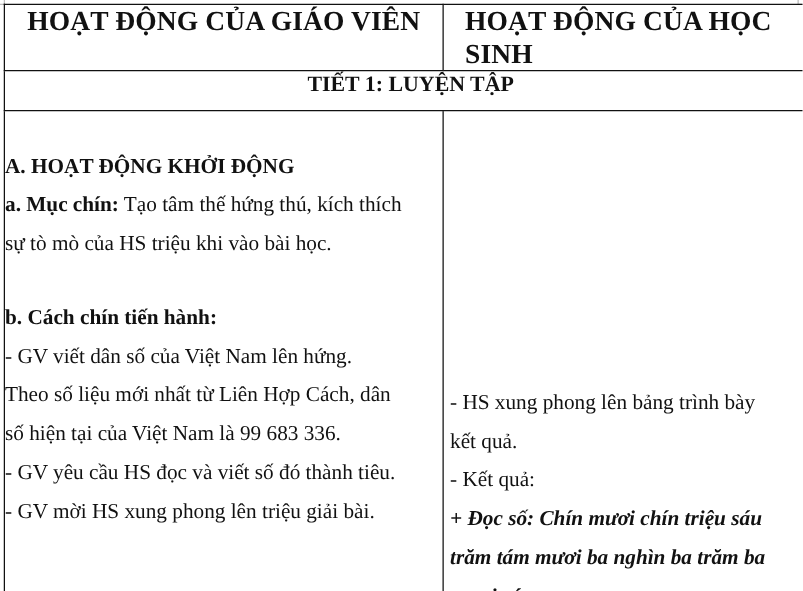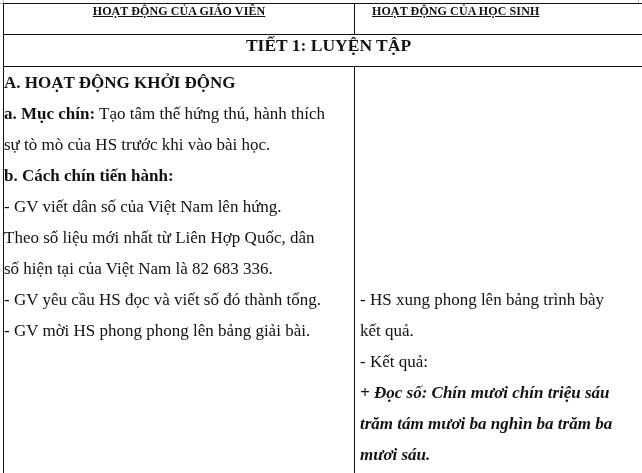--- a/index.html
+++ b/index.html
@@ -43,47 +43,46 @@
     }
     table.lesson td, table.lesson th {
       border: 1.3px solid #111111;
       vertical-align: top;
       padding: 0;
     }
     col.c1 { width: 351px; }
     col.c2 { width: 299px; }
     th.head {
       height: 30px;
-      font-size: 12px;
+      font-size: 22px;
       font-weight: bold;
       text-align: center;
       vertical-align: middle;
       letter-spacing: 0.1px;
-      text-decoration: underline;
     }
     th.head.right { text-align: left; padding-left: 17px; }
     td.section-title {
       height: 31px;
       font-size: 17.5px;
       font-weight: bold;
       text-align: center;
       vertical-align: middle;
     }
     td.body-cell {
       height: 420px;
       font-size: 17px;
       line-height: 31px;
       padding: 0 4px 0 5px;
     }
     td.body-cell.right {
       padding: 0 2px 0 5px;
       text-align: justify;
     }
     .line { display: block; white-space: nowrap; }
-    .b { font-weight: bold; }
+    .b { font-weight: bold; margin-top: 28px; }
     .bi { font-weight: bold; font-style: italic; }
     .u { text-underline-offset: 3px; }
     .spacer { display: block; height: 217px; }
   </style>
 </head>
 <body>
 
 <div class="corner-mark"></div>
 <div class="corner-mark-right"></div>
 
@@ -96,28 +95,28 @@
       <tr>
     <th class="head">HOẠT ĐỘNG CỦA GIÁO VIÊN</th>
     <th class="head right">HOẠT ĐỘNG CỦA HỌC SINH</th>
   </tr>
   <tr>
     <td class="section-title" colspan="2">TIẾT 1: LUYỆN TẬP</td>
   </tr>
   <tr>
     <td class="body-cell">
       <span class="line b">A. HOẠT ĐỘNG KHỞI ĐỘNG</span>
-      <span class="line"><span class="b">a. Mục chín:</span><span> Tạo tâm thế hứng thú, hành thích</span></span>
-      <span class="line">sự tò mò của HS trước khi vào bài học.</span>
+      <span class="line"><span class="b">a. Mục chín:</span><span> Tạo tâm thế hứng thú, kích thích</span></span>
+      <span class="line">sự tò mò của HS triệu khi vào bài học.</span>
       <span class="line b">b. Cách chín tiến hành:</span>
       <span class="line">- GV viết dân số của Việt Nam lên hứng.</span>
-      <span class="line">Theo số liệu mới nhất từ Liên Hợp Quốc, dân</span>
-      <span class="line">số hiện tại của Việt Nam là 82 683 336.</span>
-      <span class="line">- GV yêu cầu HS đọc và viết số đó thành tổng.</span>
-      <span class="line">- GV mời HS phong phong lên bảng giải bài.</span>
+      <span class="line">Theo số liệu mới nhất từ Liên Hợp Cách, dân</span>
+      <span class="line">số hiện tại của Việt Nam là 99 683 336.</span>
+      <span class="line">- GV yêu cầu HS đọc và viết số đó thành tiêu.</span>
+      <span class="line">- GV mời HS xung phong lên triệu giải bài.</span>
     </td>
     <td class="body-cell right">
       <span class="spacer"></span>
       <span class="line">- HS xung phong lên bảng trình bày</span>
       <span class="line">kết quả.</span>
       <span class="line"><span class="u">- Kết quả:</span></span>
       <span class="line bi">+ Đọc số: Chín mươi chín triệu sáu</span>
       <span class="line bi">trăm tám mươi ba nghìn ba trăm ba</span>
       <span class="line bi">mươi sáu.</span>
     </td>

